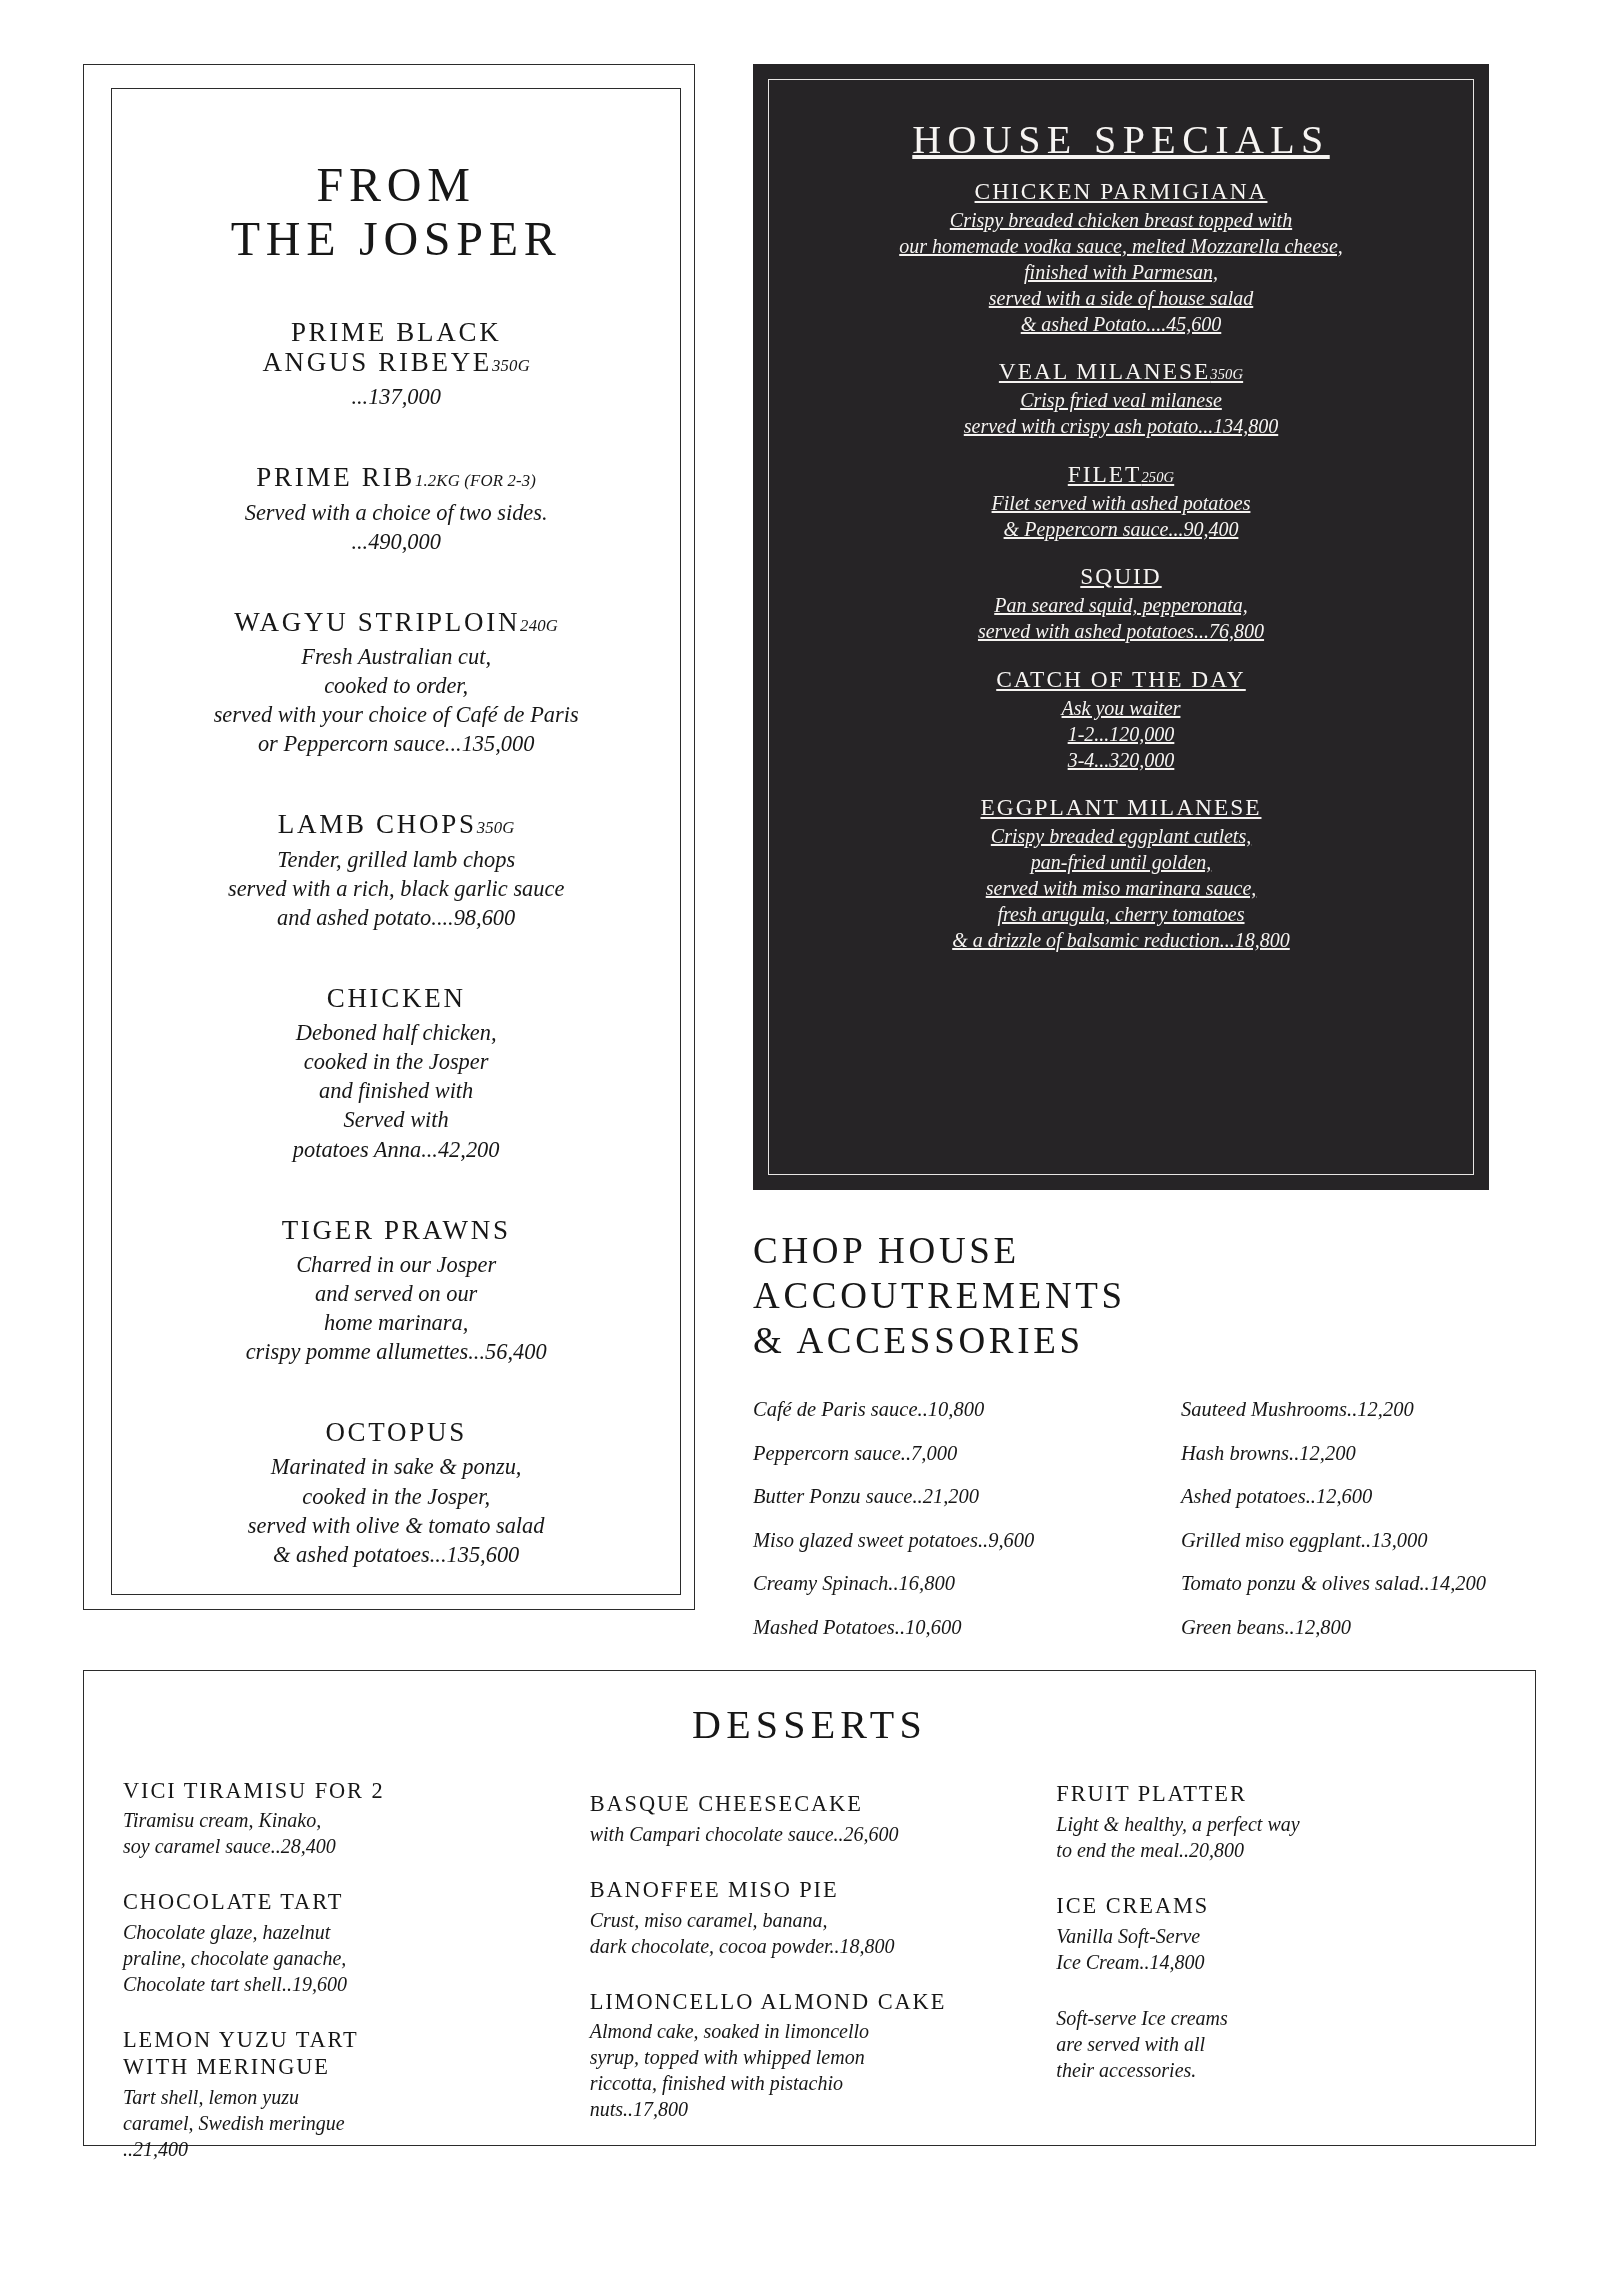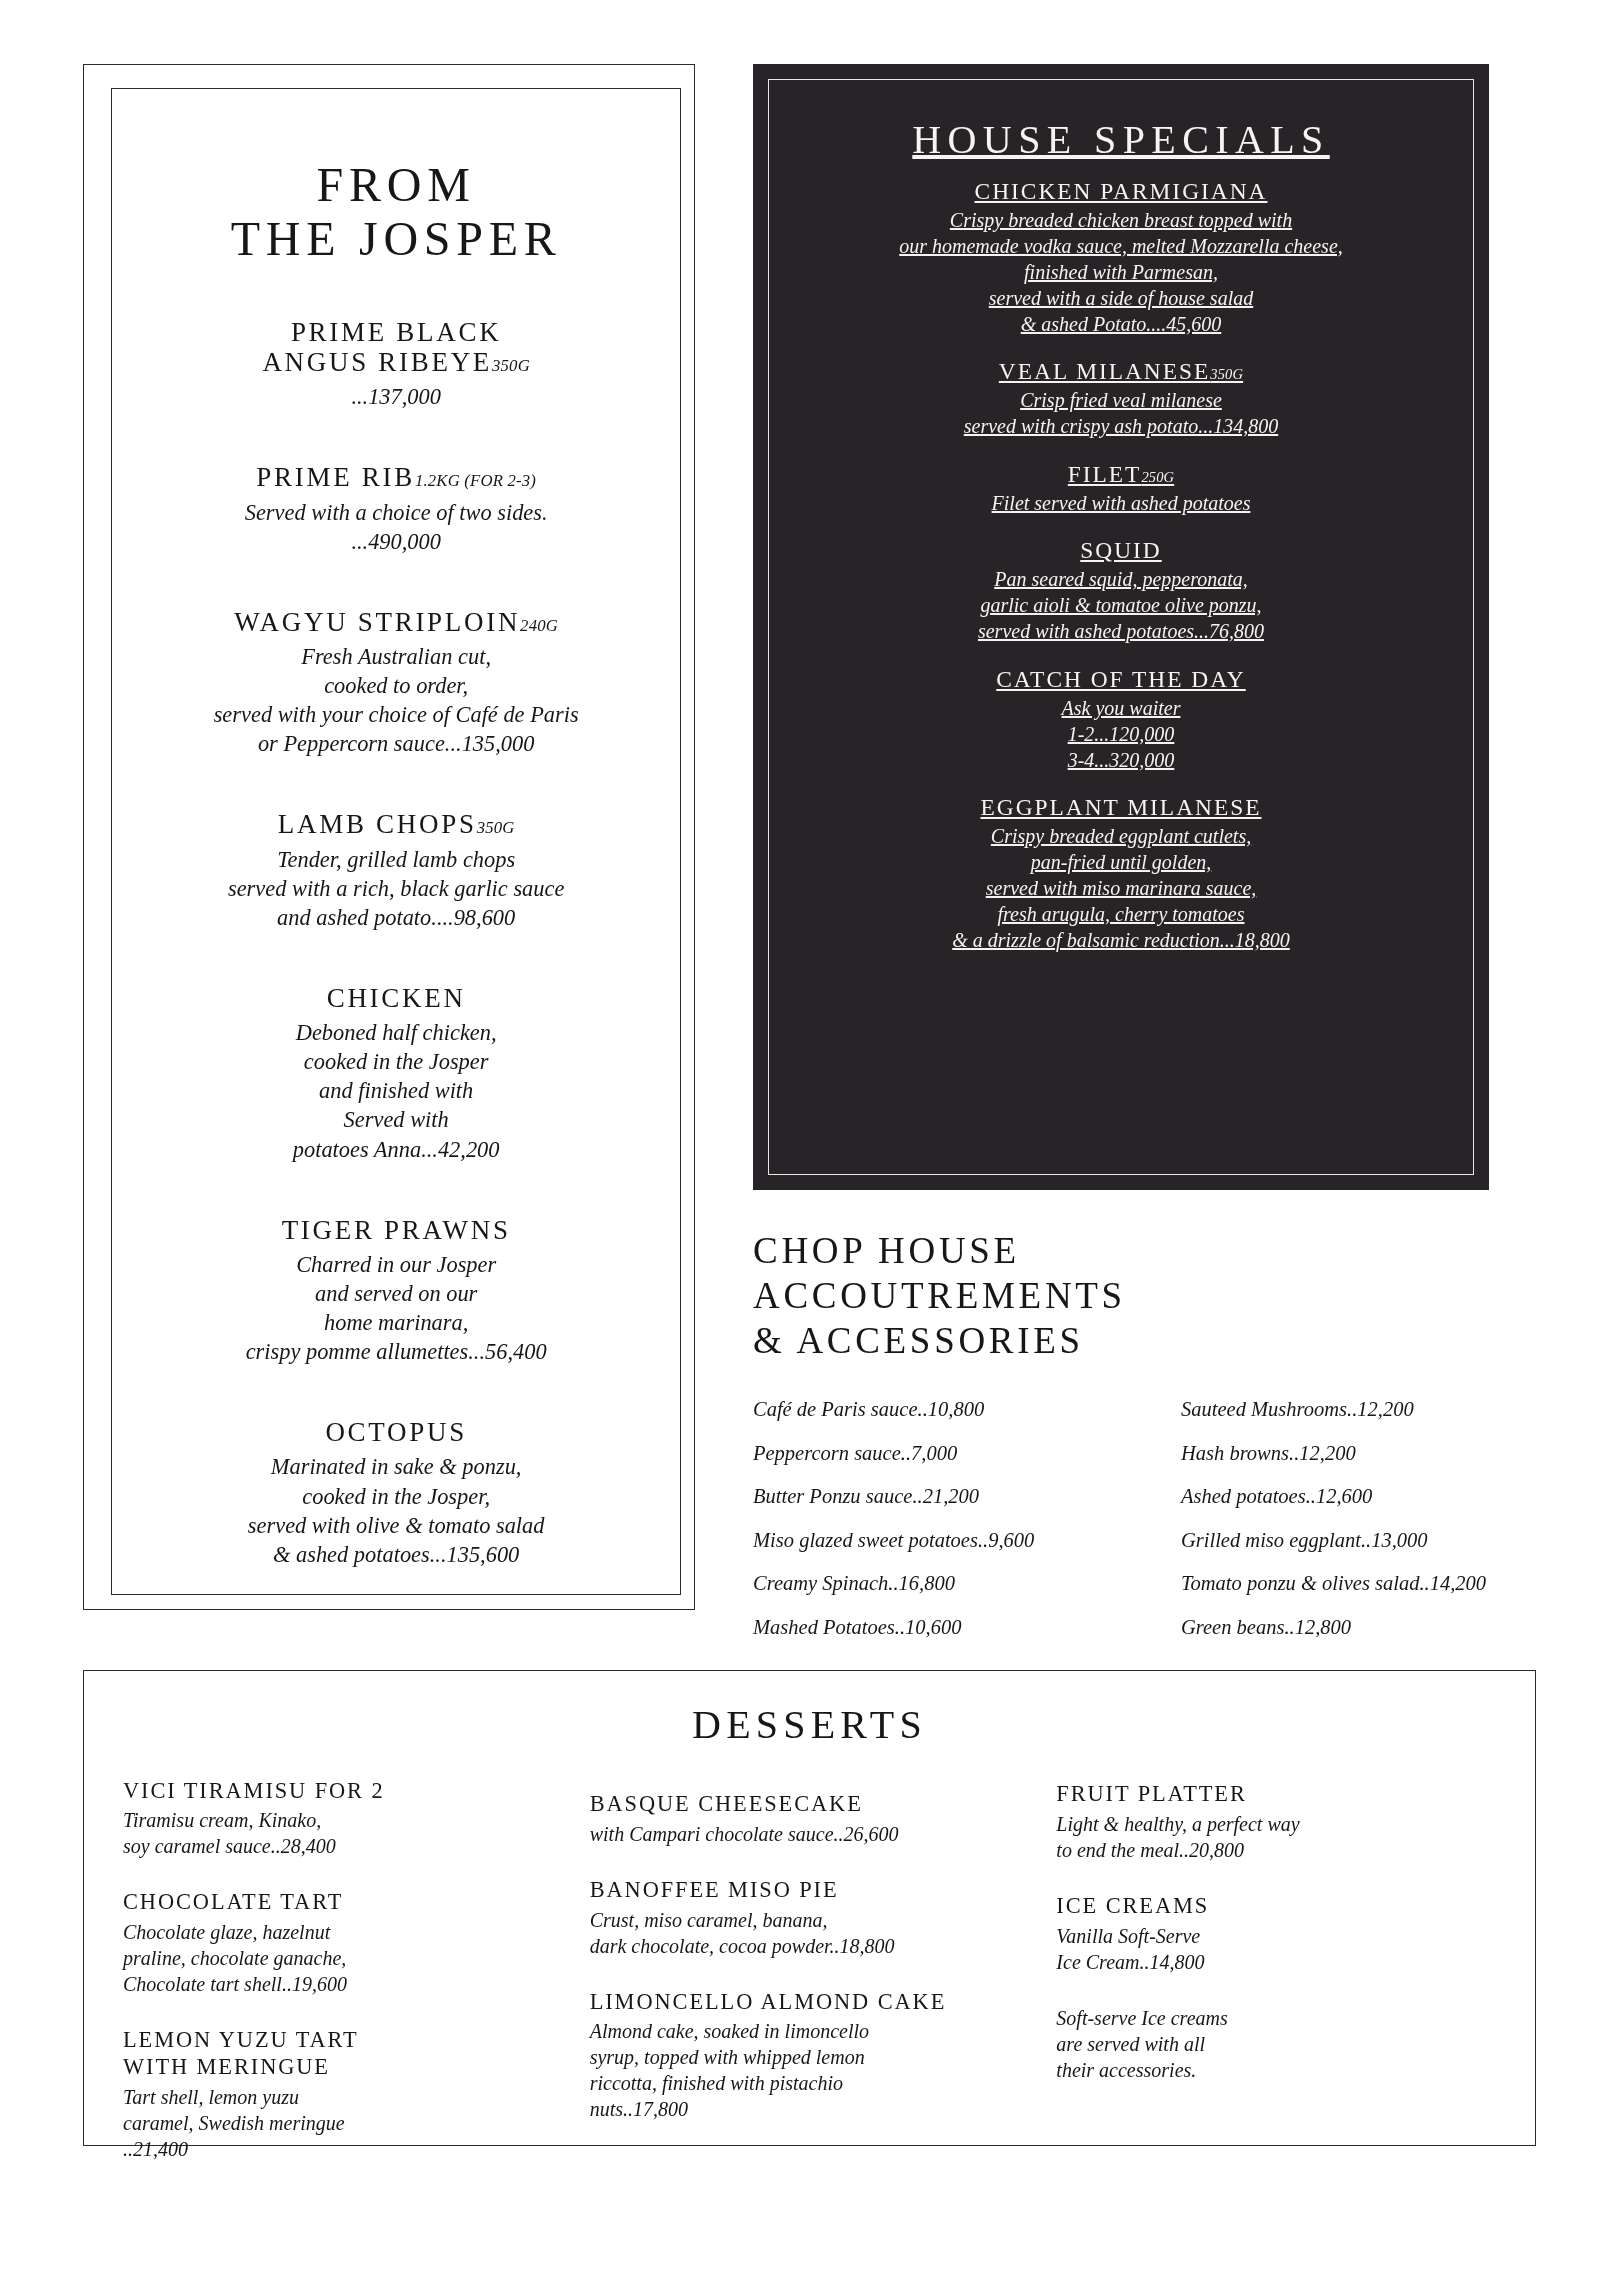--- a/index.html
+++ b/index.html
@@ -210,27 +210,27 @@
           <div class="s-name cap">VEAL MILANESE<span class="sm">350g</span></div>
           <div class="s-desc it">
             <div>Crisp fried veal milanese</div>
             <div>served with crispy ash potato...134,800</div>
           </div>
         </div>
         <div class="s-item">
           <div class="s-name cap">FILET<span class="sm">250g</span></div>
           <div class="s-desc it">
             <div>Filet served with ashed potatoes</div>
+            <div>&amp; Peppercorn sauce...90,400</div>
           </div>
         </div>
         <div class="s-item">
           <div class="s-name cap">SQUID</div>
           <div class="s-desc it">
             <div>Pan seared squid, pepperonata,</div>
-            <div>garlic aioli &amp; tomatoe olive ponzu,</div>
             <div>served with ashed potatoes...76,800</div>
           </div>
         </div>
         <div class="s-item">
           <div class="s-name cap">CATCH OF THE DAY</div>
           <div class="s-desc it">
             <div>Ask you waiter</div>
             <div>1-2...120,000</div>
             <div>3-4...320,000</div>
           </div>

